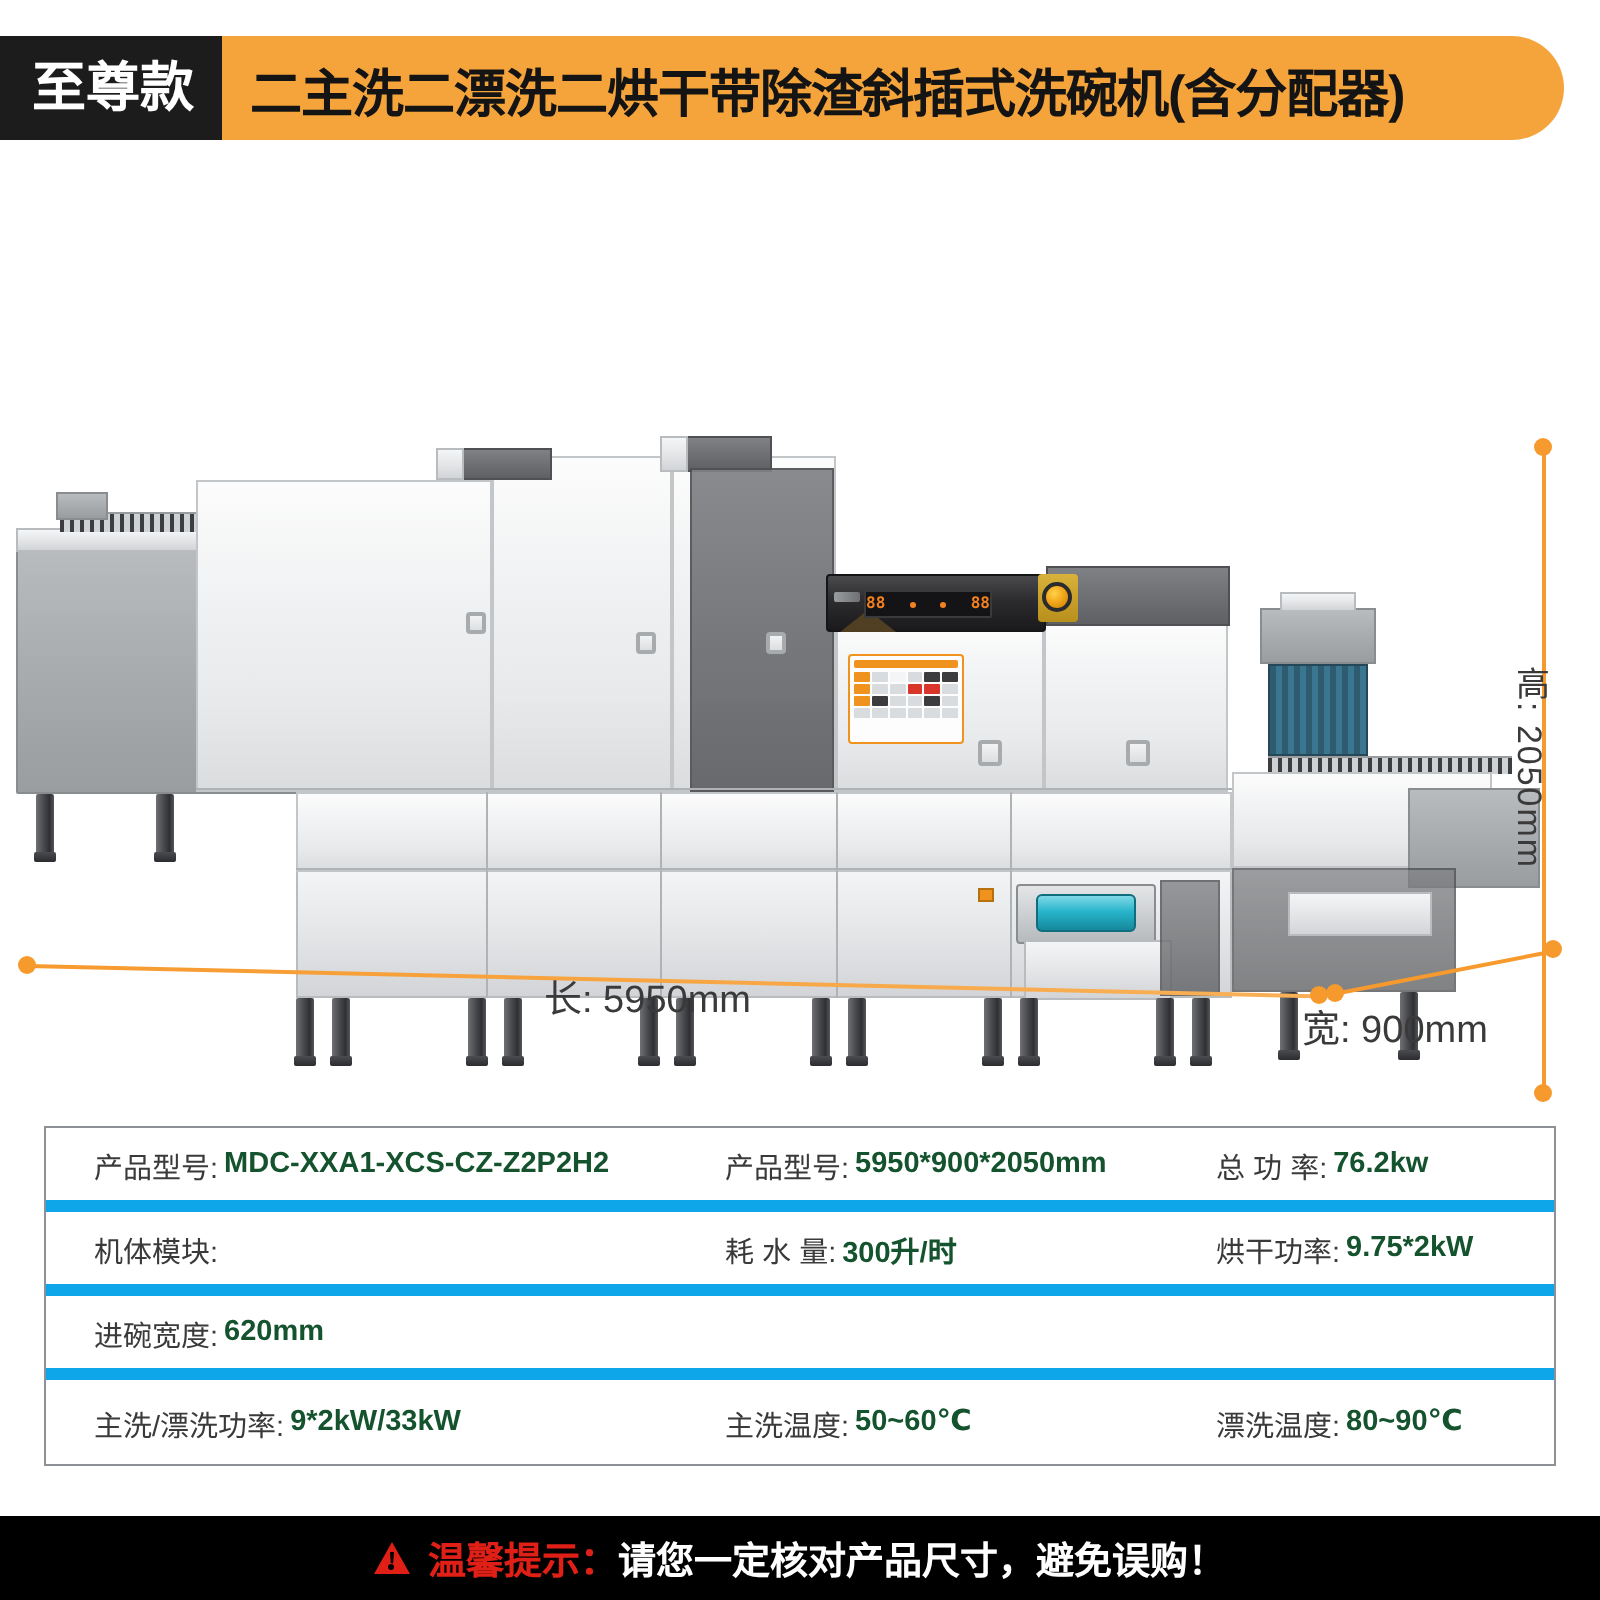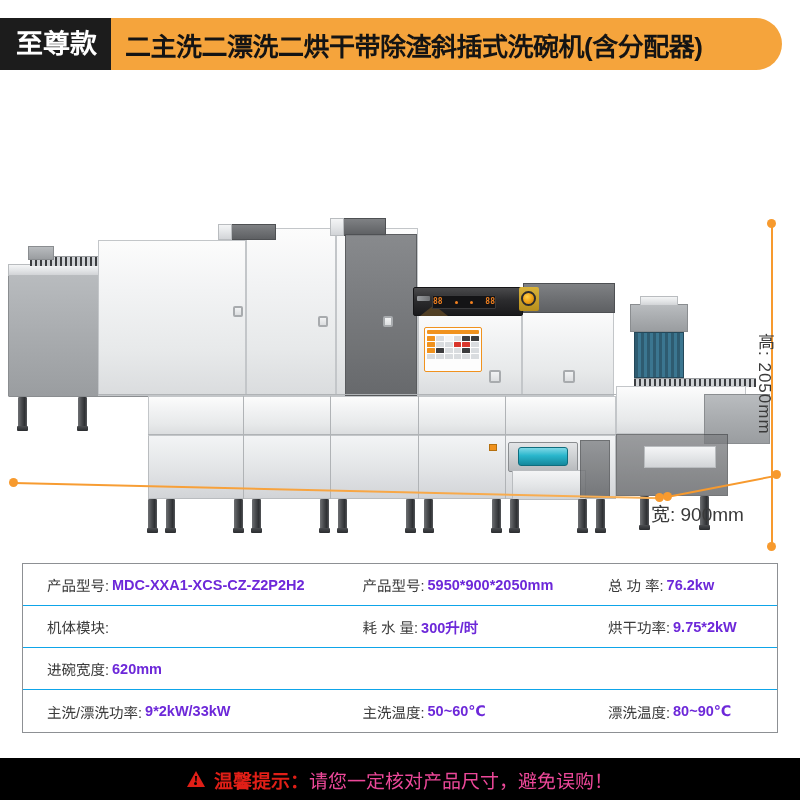--- a/index.html
+++ b/index.html
@@ -201,30 +201,30 @@
   }
 
   
   .spec {
     position:absolute; left:22px; top:563px;
     width:756px; height:170px;
     border:1px solid #8d9094; background:#fff;
   }
   .spec-row {
     display:flex; height:25%;
-    border-bottom:1px solid #0ea5e9;
+    border-bottom:6px solid #0ea5e9;
   }
   .spec-row:last-child { border-bottom:none; }
   .cell {
     display:flex; align-items:center; white-space:nowrap;
     font-size:14.5px; color:#2b2b2b;
     padding-left:4px;
   }
   .cell .k { color:#3a3a3a; font-weight:normal; }
-  .cell .v { color:#6d28d9; font-weight:bold; margin-left:3px; }
+  .cell .v { color:#14532d; font-weight:bold; margin-left:3px; }
   .c1 { width:44.5%; padding-left:24px; }
   .c2 { width:31.5%; }
   .c3 { width:24%; justify-content:flex-start; padding-left:12px;}
 
   
   .warn {
     position:absolute; left:0; top:758px; width:800px; height:42px;
     background:#000; display:flex; align-items:center; justify-content:center;
   }
   .warn-tri {
@@ -235,21 +235,21 @@
   .warn-tri::after{
     content:""; position:absolute; left:-5px; top:5px;
     width:10px; height:9px; background:#000;
     clip-path: polygon(40% 0,60% 0,56% 62%,44% 62%);
   }
   .warn-tri::before{
     content:""; position:absolute; left:-1.5px; top:11px;
     width:3px;height:3px;background:#000;border-radius:50%;
   }
   .warn-red { color:#E01F17; font-size:19px; font-weight:bold; }
-  .warn-white { color:#ec4899; font-size:19px; font-weight:normal; }
+  .warn-white { color:#ffffff; font-size:19px; font-weight:bold; }
 </style>
 </head>
 <body>
 
 <div class="page">
 
   <div class="header-wrap">
     <div class="header-badge">至尊款</div>
     <div class="header-title">二主洗二漂洗二烘干带除渣斜插式洗碗机(含分配器)</div>
   </div>
@@ -377,20 +377,21 @@
     </div>
 
     <div class="dim-line h-line"></div>
     <div class="dim-dot h-dot-top"></div>
     <div class="dim-dot h-dot-bot"></div>
     <div class="dim-label h-label">高: 2050mm</div>
 
     <div class="dim-line len-line"></div>
     <div class="dim-dot len-dot-l"></div>
     <div class="dim-dot len-dot-r"></div>
+    <div class="dim-label len-label">长: 5950mm</div>
 
     <div class="dim-line wid-line"></div>
     <div class="dim-dot wid-dot-l"></div>
     <div class="dim-dot wid-dot-r"></div>
     <div class="dim-label wid-label">宽: 900mm</div>
   </div>
 
   <div class="spec">
 
     <div class="spec-row">

